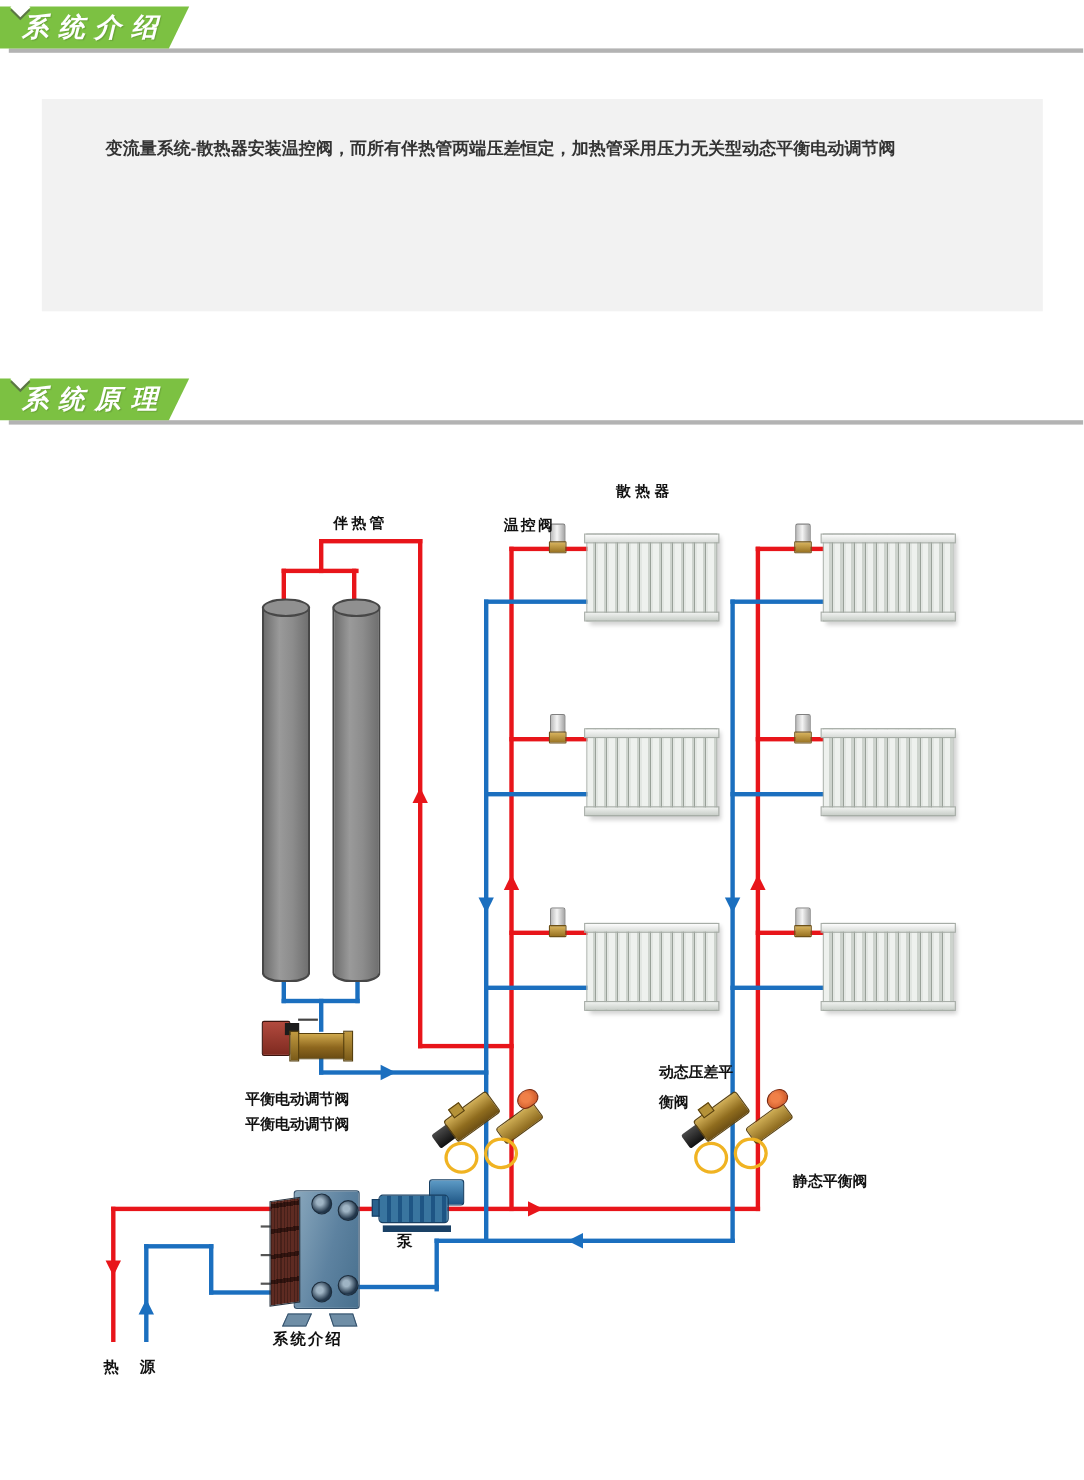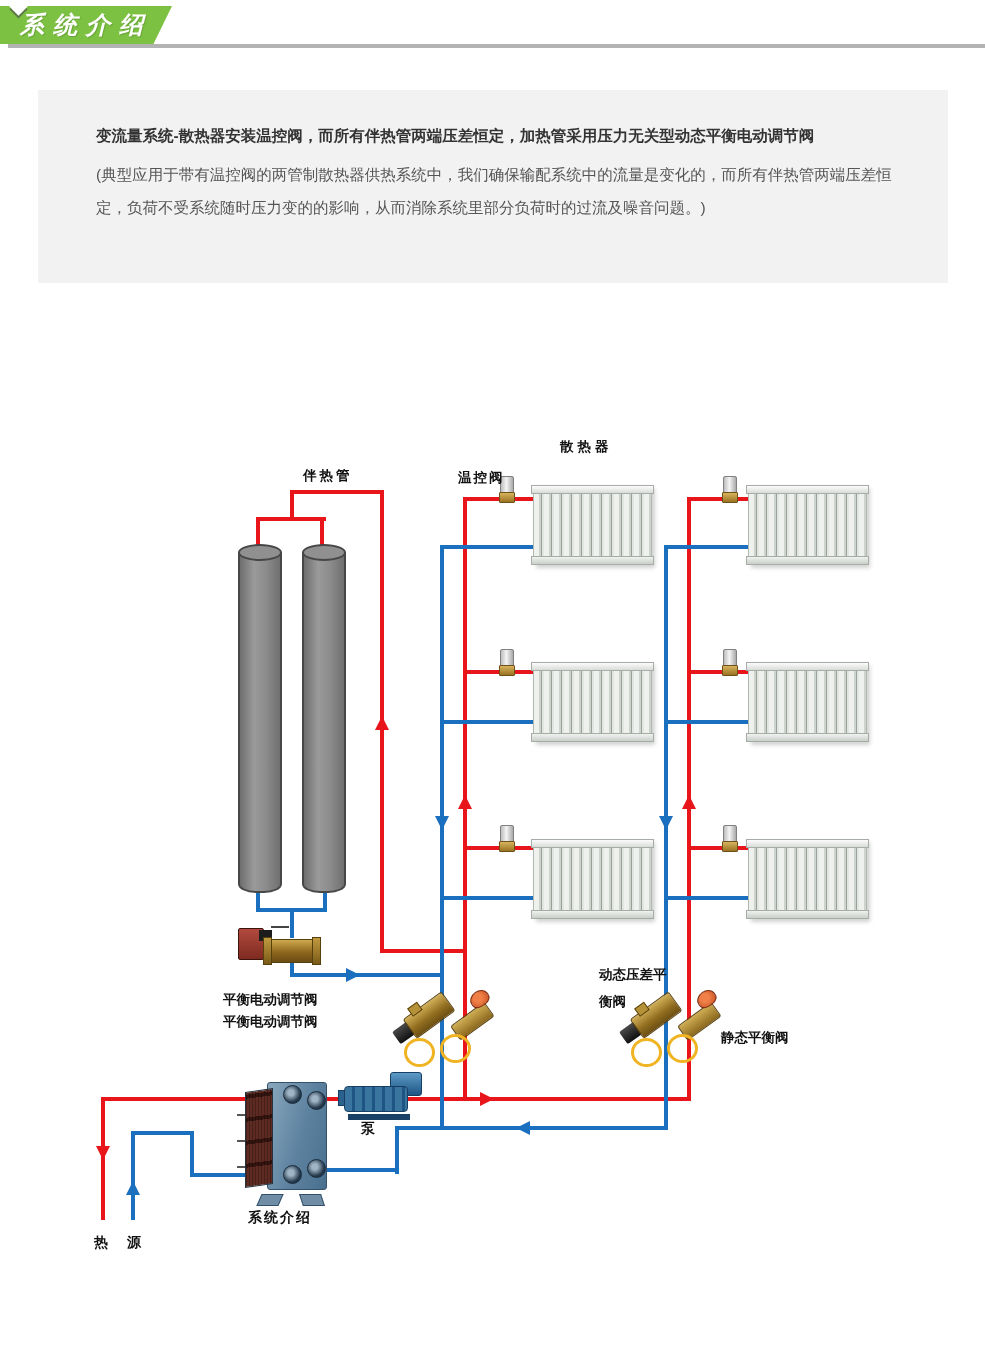--- a/index.html
+++ b/index.html
@@ -104,23 +104,28 @@
 
   <div class="banner" style="top:6px">
     <div class="banner-shadow"></div>
     <div class="banner-green"></div>
     <div class="banner-diamond"></div>
     <div class="banner-text">系统介绍</div>
   </div>
 
   <div class="intro-box">
     <p class="headline">变流量系统-散热器安装温控阀，而所有伴热管两端压差恒定，加热管采用压力无关型动态平衡电动调节阀</p>
-    <p class="bodytext">(典型应用于带有温控阀的两管制散热器供热系统中，我们确保输配系统中的流量是变化的，而所有伴热管两端压差恒定，负荷不受系统随时压力变的的影响，从而消除系统里部分负荷时的过流及噪音问题。)</p>
-  </div>
-
+  </div>
+
+  <div class="banner" style="top:344px">
+    <div class="banner-shadow"></div>
+    <div class="banner-green"></div>
+    <div class="banner-diamond"></div>
+    <div class="banner-text">系统原理</div>
+  </div>
 
   <div class="pr" style="left:290px;top:490px;width:94px;height:4px"></div>
   <div class="pr" style="left:290px;top:490px;width:4px;height:31px"></div>
   <div class="pr" style="left:256px;top:517px;width:70px;height:4px"></div>
   <div class="pr" style="left:256px;top:517px;width:4px;height:32px"></div>
   <div class="pr" style="left:320px;top:517px;width:4px;height:32px"></div>
   <div class="pr" style="left:380px;top:490px;width:4px;height:463px"></div>
   <div class="pr" style="left:380px;top:949px;width:87px;height:4px"></div>
   <div class="pr" style="left:463px;top:497px;width:4px;height:604px"></div>
   <div class="pr" style="left:463px;top:497px;width:72px;height:4px"></div>
@@ -238,19 +243,19 @@
     <div class="hx-foot" style="left:60px;transform:skewX(18deg)"></div>
   </div>
 
   <div class="dlabel" style="left:303px;top:467px;letter-spacing:3px">伴热管</div>
   <div class="dlabel" style="left:458px;top:469px;letter-spacing:2px">温控阀</div>
   <div class="dlabel" style="left:560px;top:438px;letter-spacing:4px">散热器</div>
   <div class="dlabel" style="left:223px;top:991px">平衡电动调节阀</div>
   <div class="dlabel" style="left:223px;top:1013px">平衡电动调节阀</div>
   <div class="dlabel" style="left:599px;top:966px">动态压差平</div>
   <div class="dlabel" style="left:599px;top:993px">衡阀</div>
-  <div class="dlabel" style="left:721px;top:1029px">静态平衡阀</div>
+  <div class="dlabel" style="left:721px;top:1065px">静态平衡阀</div>
   <div class="dlabel" style="left:361px;top:1120px;font-size:14px">泵</div>
   <div class="dlabel" style="left:248px;top:1209px;font-size:14px;letter-spacing:2px">系统介绍</div>
   <div class="dlabel" style="left:94px;top:1234px;font-size:14px">热</div>
   <div class="dlabel" style="left:127px;top:1234px;font-size:14px">源</div>
 
 </div>
 
 </body></html>

